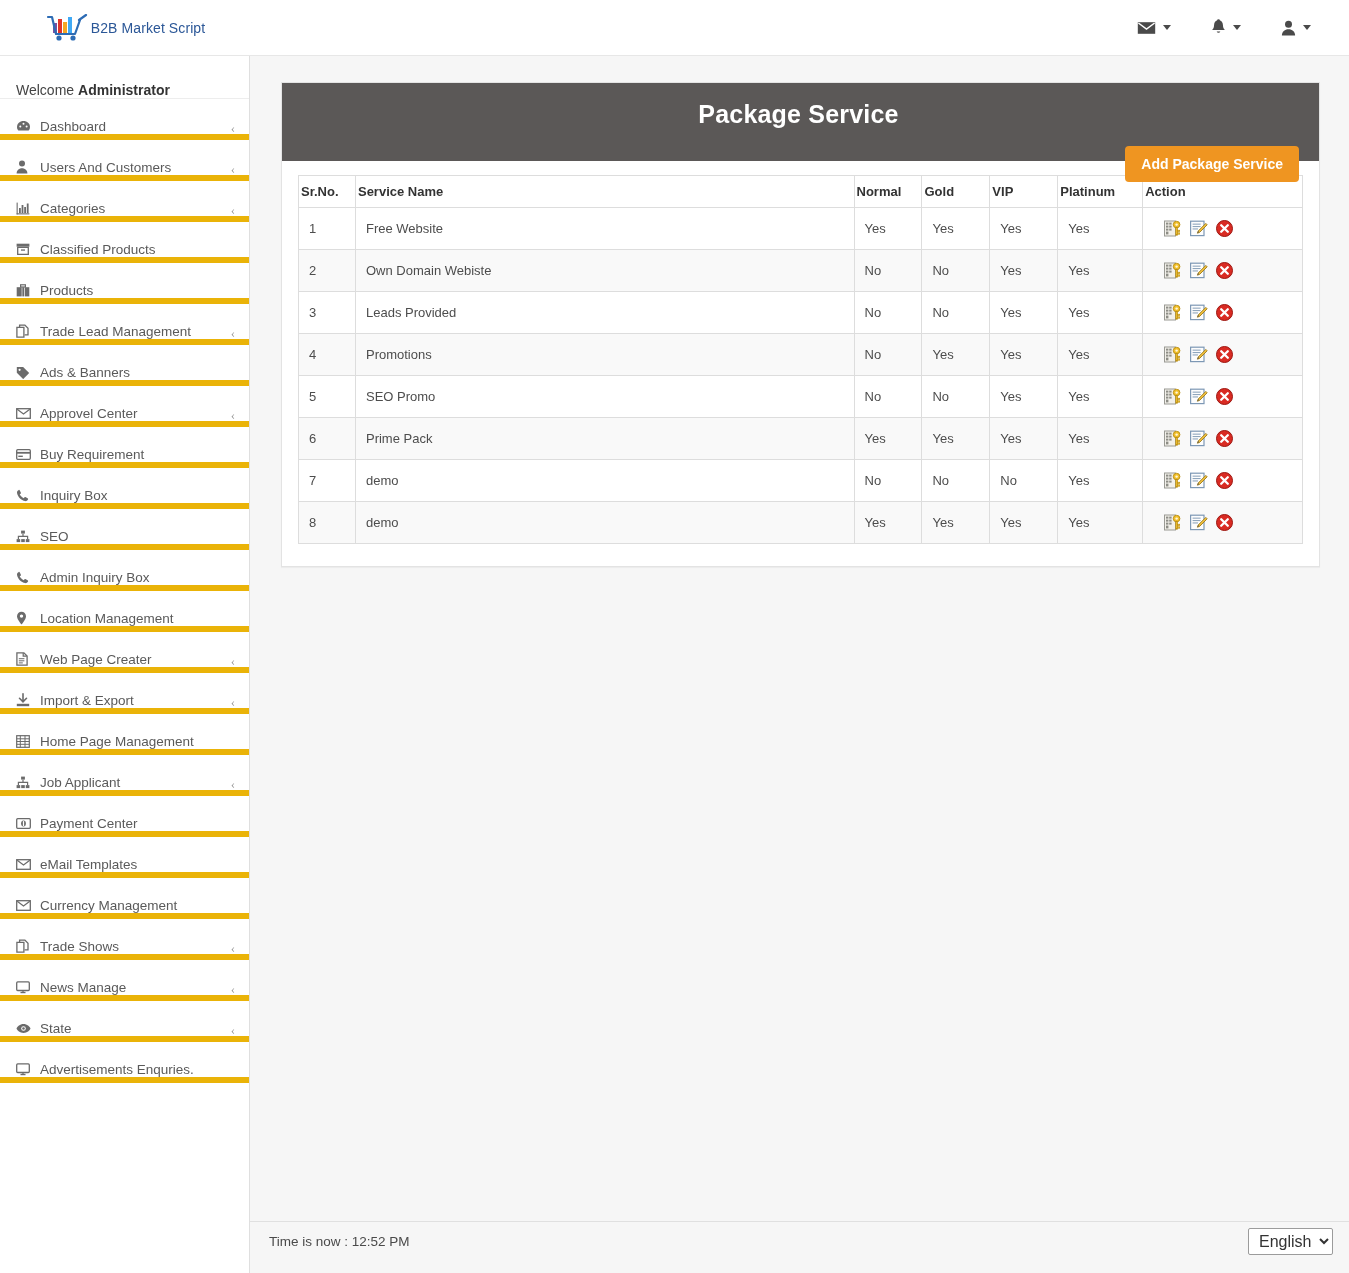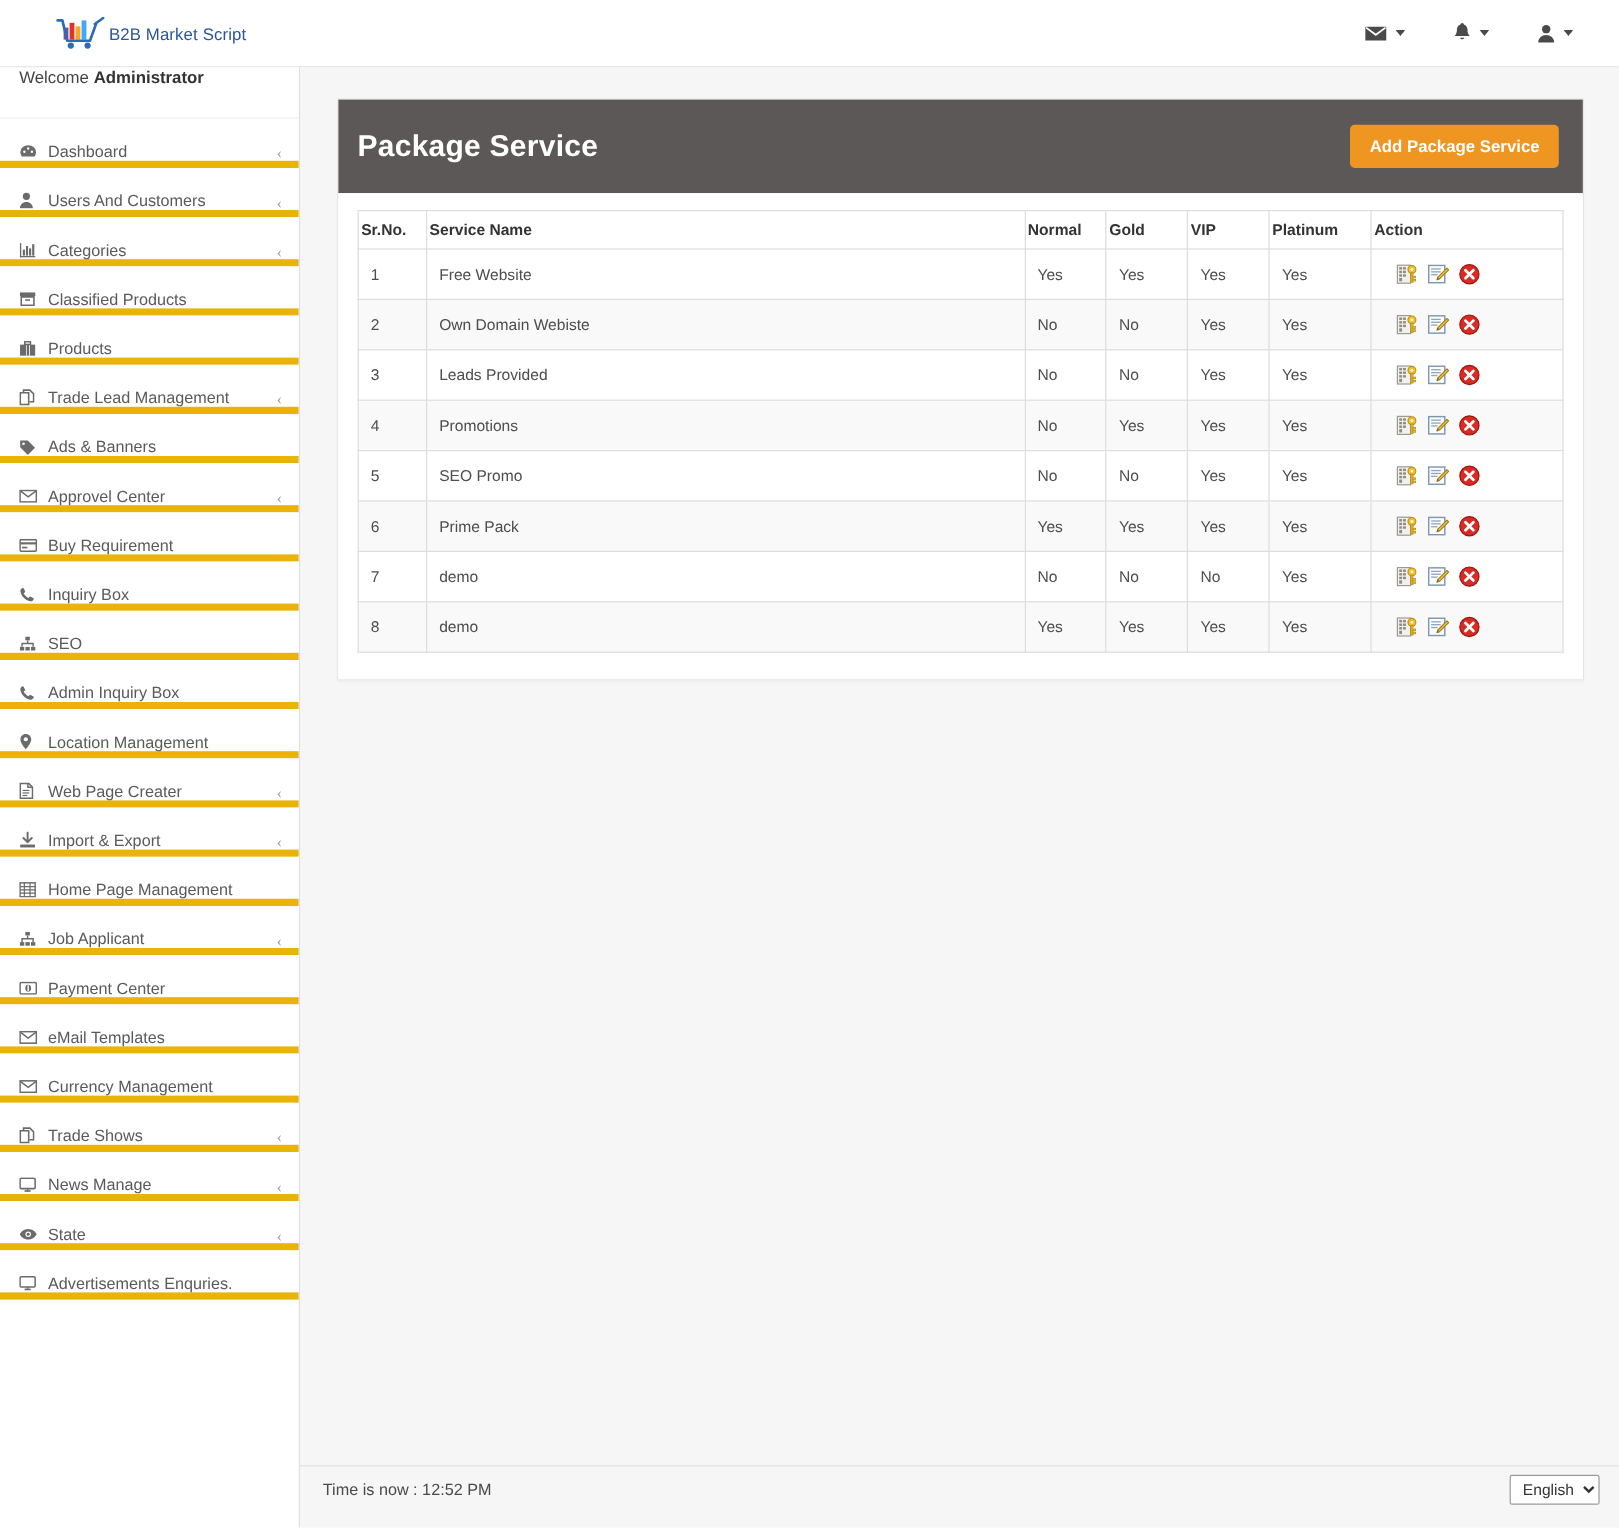--- a/index.html
+++ b/index.html
@@ -55,21 +55,21 @@
 
   
   .sidebar {
     position: absolute; left: 0; top: 56px;
     width: 250px; height: 1217px;
     background: #ffffff;
     border-right: 1px solid #dfdfdf;
     overflow: hidden;
   }
   .welcome {
-    height: 43px; display: flex; align-items: flex-start;
+    height: 43px; display: flex; align-items: flex-end;
     padding: 0 16px; font-size: 14px; color: #444;
     border-bottom: 1px solid #ededed;
     background: #fff;
   }
   .welcome b { font-weight: bold; margin-left: 4px; color: #333; }
   .nav-item {
     height: 41px;
     display: flex; align-items: flex-end;
     padding: 0 14px 0 16px;
     border-bottom: 6px solid #eab308;
@@ -103,20 +103,21 @@
   .panel {
     background: #fff;
     border: 1px solid #e3e3e3;
     box-shadow: 0 1px 1px rgba(0,0,0,.04);
   }
   .panel-head {
     background: #5b5857;
     height: 78px;
     display: flex; align-items: center;
     padding: 0 20px 0 16px;
+    flex-direction: column;
   }
   .panel-title {
     color: #ffffff; font-size: 25px; font-weight: bold;
     letter-spacing: .2px;
   }
   .btn-add {
     margin-left: auto;
     background: #ef9521;
     color: #ffffff;
     border: none; border-radius: 4px;
@@ -164,21 +165,21 @@
     width: 1099px; height: 52px;
     background: #f6f6f6;
     border-top: 1px solid #e0e0e0;
     display: flex; align-items: center;
     padding: 0 16px 12px 19px;
   }
   .footer-text { font-size: 13.5px; color: #4a4a4a; }
   .lang-select {
     margin-left: auto;
     font-family: "Liberation Sans", sans-serif;
-    font-size: 13px; color: #333;
+    font-size: 16px; color: #333;
     padding: 3px 4px 3px 6px;
     border: 1px solid #9b9b9b;
     border-radius: 2px;
     background: #ffffff;
     cursor: pointer;
   }
   .sidebar-foot-fill {
     position: absolute; left: 0; bottom: 0;
     width: 250px; height: 52px; background: #ffffff;
     border-right: 1px solid #dfdfdf;

